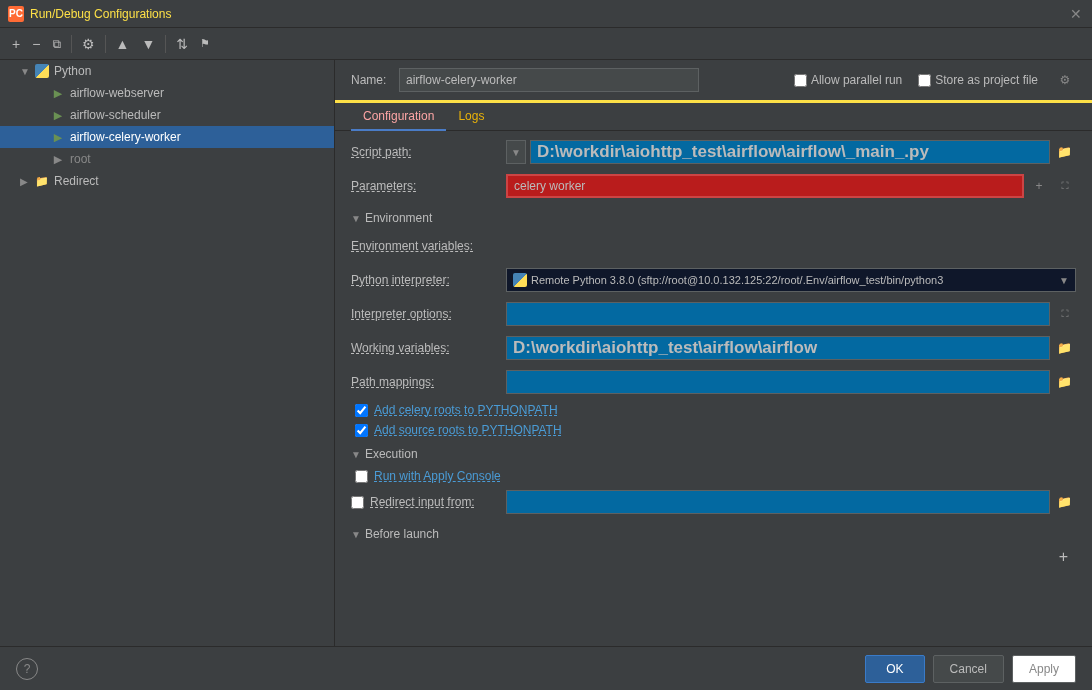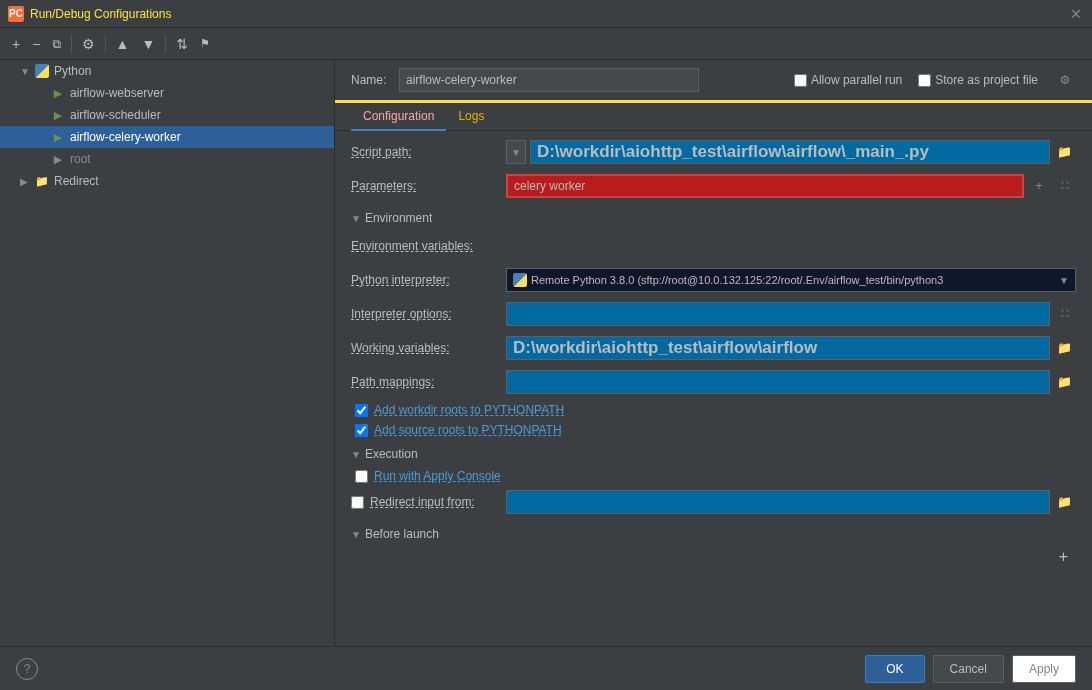--- a/index.html
+++ b/index.html
@@ -532,21 +532,21 @@
       <div class="form-row">
         <span class="form-label underline">Path mappings:</span>
         <div class="form-input-wrap">
           <input class="form-input" type="text" value="" style="">
           <button class="icon-btn" style="color:#e6b454;">📁</button>
         </div>
       </div>
 
       <div class="checkbox-form-row">
         <input type="checkbox" checked="" style="">
-        <label>Add workdir roots to PYTHONPATH</label>
+        <label>Add celery roots to PYTHONPATH</label>
       </div>
 
       <div class="checkbox-form-row">
         <input type="checkbox" checked="" style="">
         <label>Add source roots to PYTHONPATH</label>
       </div>
 
       <div class="section-header" style="margin-top:4px;">
         <span class="arrow">▼</span>
         <span>Execution</span>

